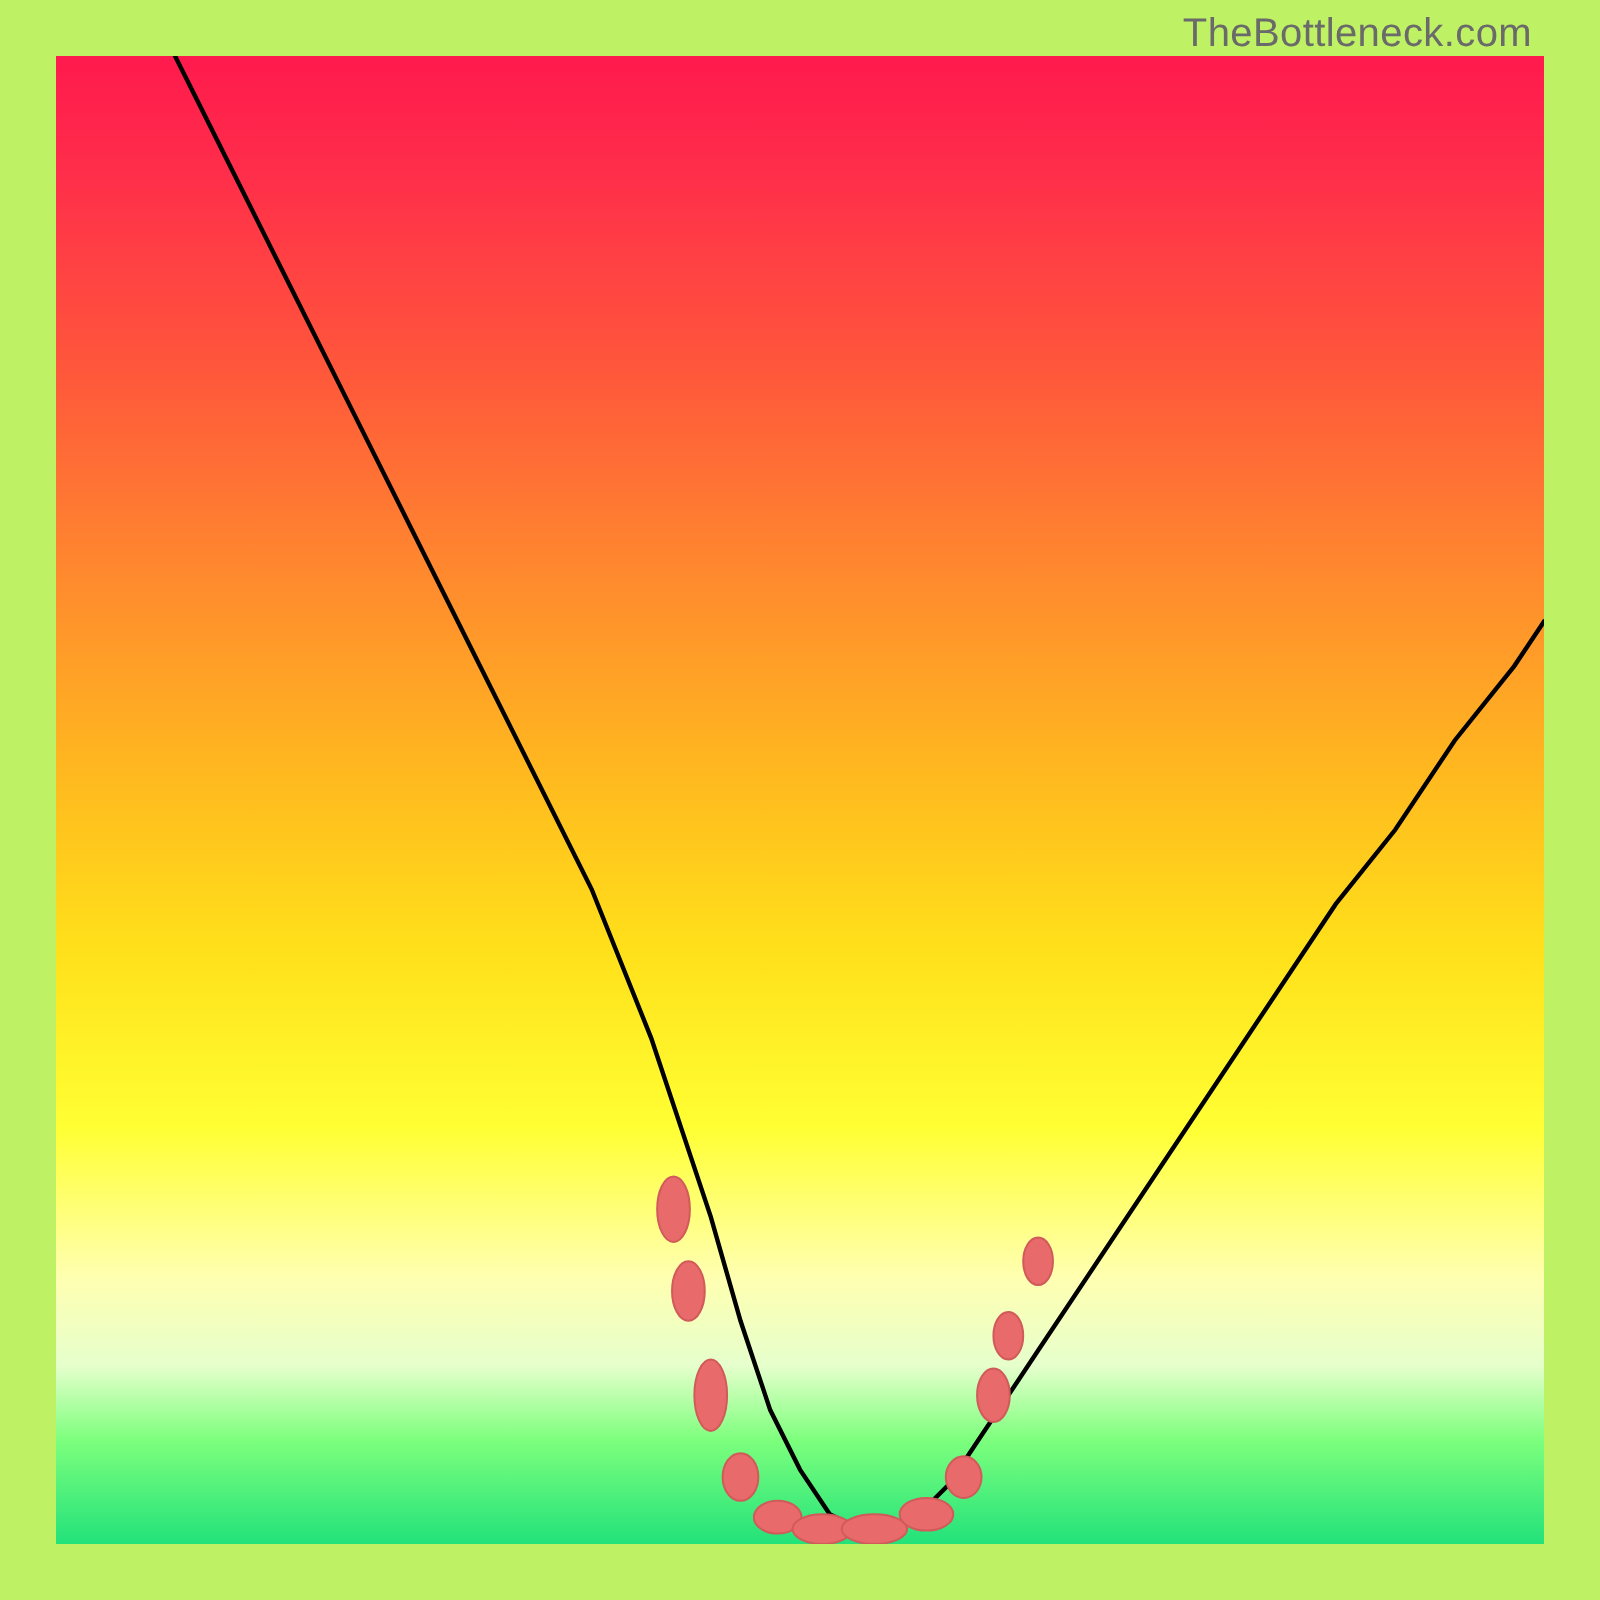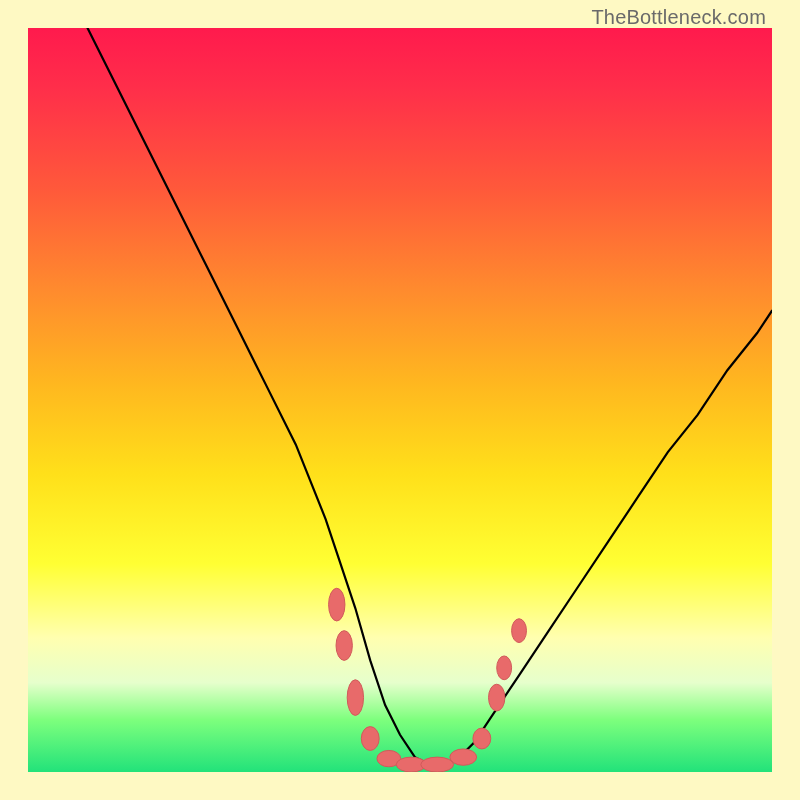--- a/index.html
+++ b/index.html
@@ -9,21 +9,21 @@
     height: 800px;
     overflow: hidden;
     background: #000;
     font-family: Arial, Helvetica, sans-serif;
   }
   .frame {
     position: absolute;
     top: 0; left: 0;
     width: 800px;
     height: 800px;
-    background: #fef9c3;
+    background: #bef264;
   }
   .plot-area {
     position: absolute;
     top: 28px;
     left: 28px;
     width: 744px;
     height: 744px;
     overflow: hidden;
   }
   .gradient-bg {

